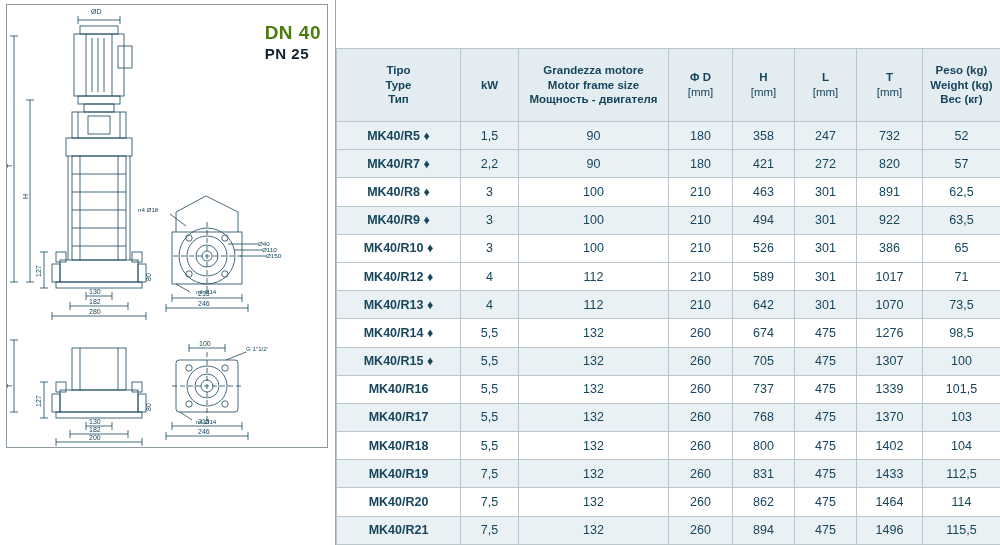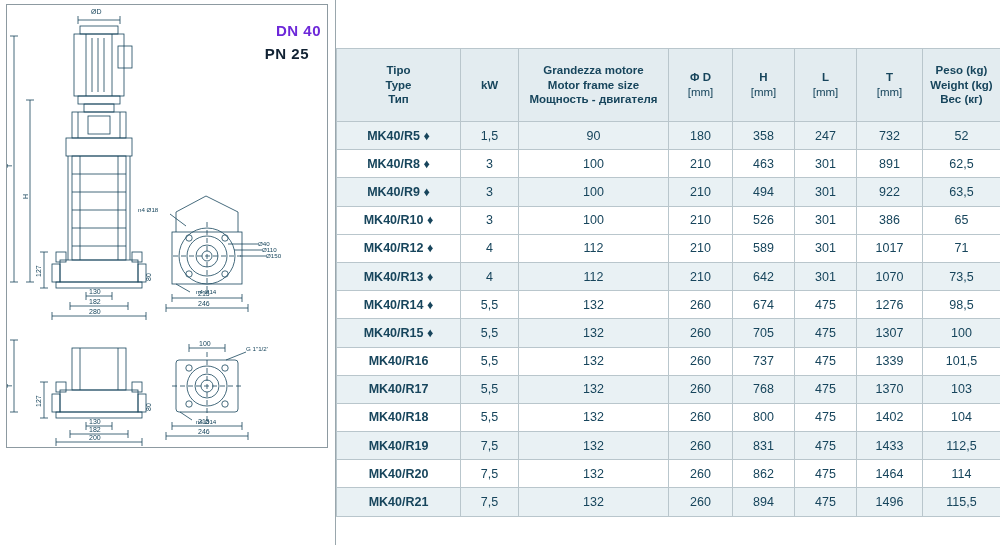--- a/index.html
+++ b/index.html
@@ -20,21 +20,21 @@
     border-right:1px solid #9aa7ad;
     background:#fff;
   }
   .drawing .frame{
     position:absolute;left:6px;top:4px;width:322px;height:444px;
     border:1px solid #8d9aa1;
     box-sizing:border-box;
   }
   .hdr-dn{
     position:absolute;right:14px;top:22px;
-    font-size:15px;font-weight:bold;letter-spacing:.5px;color:#6d28d9;
+    font-size:19px;font-weight:bold;letter-spacing:.5px;color:#4d7c0f;
   }
   .hdr-pn{
     position:absolute;right:26px;top:45px;
     font-size:15px;font-weight:bold;letter-spacing:.5px;color:#123;
   }
 
   
   .dwg-svg{position:absolute;left:0;top:0;}
 
   
@@ -338,20 +338,30 @@
           <tr class="alt">
             <td class="model">MK40/R5 ♦</td>
             <td>1,5</td>
             <td>90</td>
             <td>180</td>
             <td>358</td>
             <td>247</td>
             <td>732</td>
             <td>52</td>
           </tr>
+          <tr class="alt">
+            <td class="model">MK40/R7 ♦</td>
+            <td>2,2</td>
+            <td>90</td>
+            <td>180</td>
+            <td>421</td>
+            <td>272</td>
+            <td>820</td>
+            <td>57</td>
+          </tr>
           <tr class="plain">
             <td class="model">MK40/R8 ♦</td>
             <td>3</td>
             <td>100</td>
             <td>210</td>
             <td>463</td>
             <td>301</td>
             <td>891</td>
             <td>62,5</td>
           </tr>

